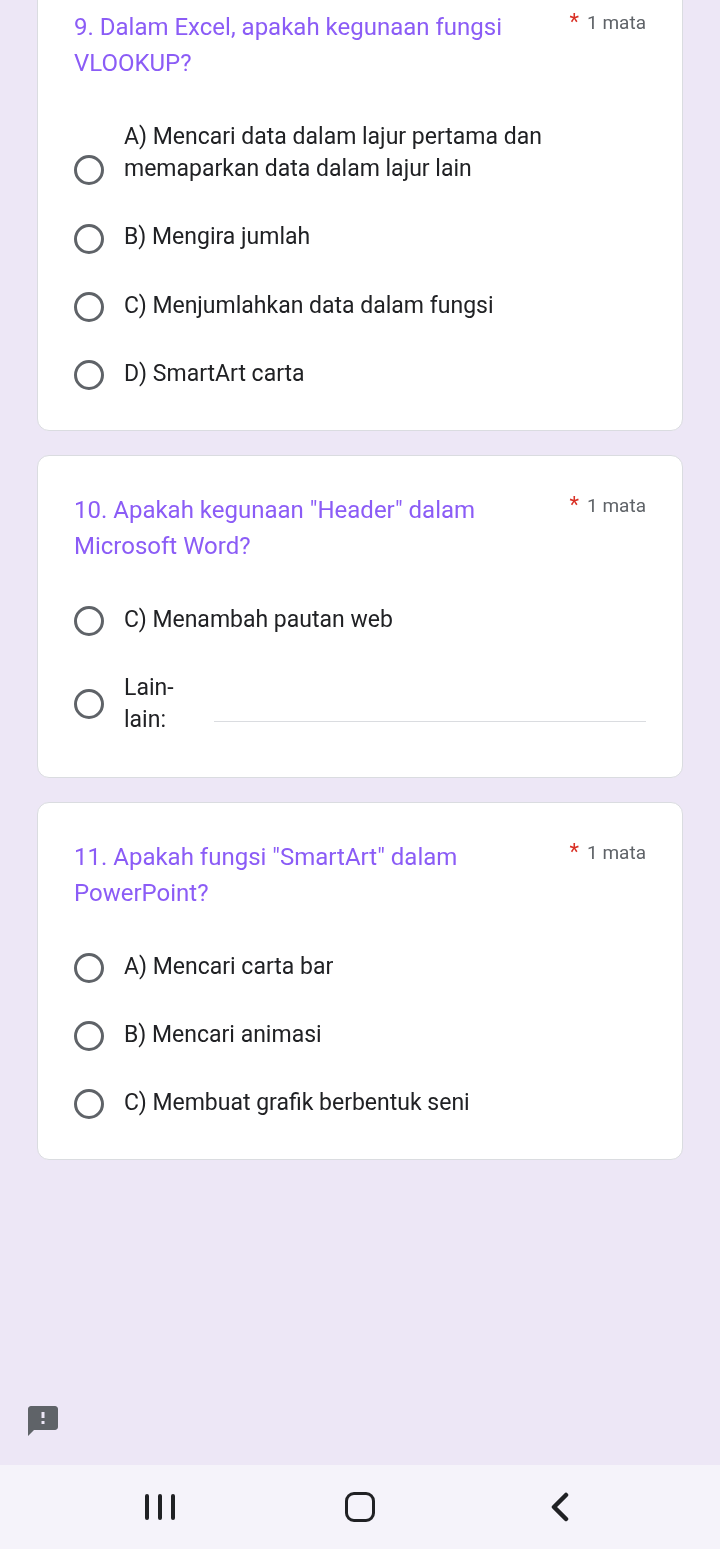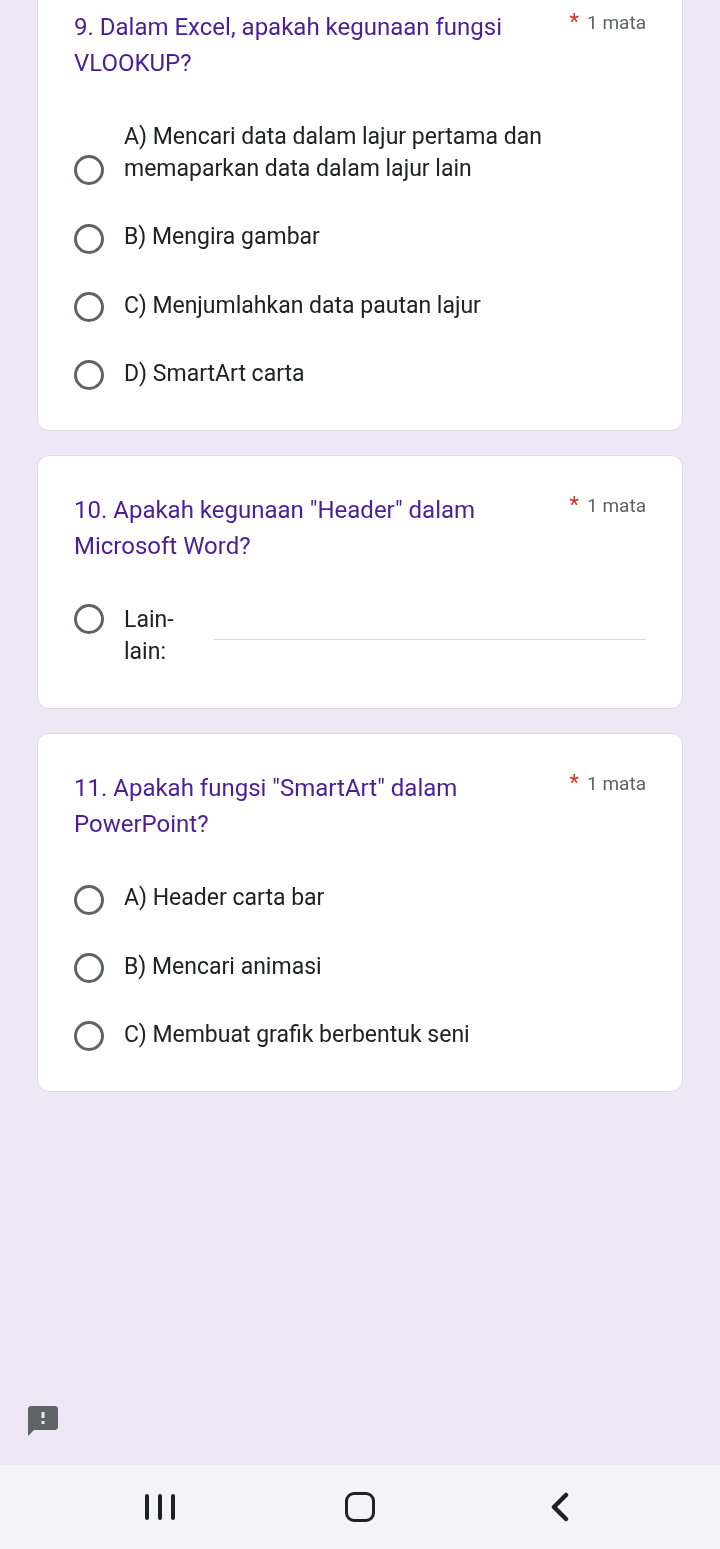--- a/index.html
+++ b/index.html
@@ -33,21 +33,21 @@
       border-top-right-radius: 0;
     }
     .question-header {
       display: flex;
       align-items: flex-start;
       justify-content: space-between;
       margin-bottom: 40px;
     }
     .question-title {
       font-size: 24px;
-      color: #4c1d95;
+      color: #8b5cf6;
       line-height: 1.5;
       flex: 1;
       padding-right: 12px;
     }
     .points-wrapper {
       display: flex;
       align-items: baseline;
       flex-shrink: 0;
       white-space: nowrap;
     }
@@ -79,21 +79,21 @@
       margin-right: 20px;
     }
     .option-label {
       font-size: 23px;
       color: #202124;
       line-height: 1.4;
       flex: 1;
     }
     .other-row {
       display: flex;
-      align-items: flex-start;
+      align-items: center;
     }
     .other-label {
       font-size: 23px;
       color: #202124;
       line-height: 1.4;
       margin-right: 30px;
       width: 60px;
     }
     .other-input {
       flex: 1;
@@ -166,58 +166,62 @@
         <span class="required-star">*</span>
         <span class="points-text">1 mata</span>
       </div>
     </div>
     <div class="option-row">
       <div class="radio-circle"></div>
       <div class="option-label">A) Mencari data dalam lajur pertama dan memaparkan data dalam lajur lain</div>
     </div>
     <div class="option-row">
       <div class="radio-circle"></div>
-      <div class="option-label">B) Mengira gambar</div>
-    </div>
-    <div class="option-row">
-      <div class="radio-circle"></div>
-      <div class="option-label">C) Menjumlahkan data pautan lajur</div>
+      <div class="option-label">B) Mengira jumlah</div>
+    </div>
+    <div class="option-row">
+      <div class="radio-circle"></div>
+      <div class="option-label">C) Menjumlahkan data dalam fungsi</div>
     </div>
     <div class="option-row">
       <div class="radio-circle"></div>
       <div class="option-label">D) SmartArt carta</div>
     </div>
   </div>
 
   <div class="question-card">
     <div class="question-header">
       <div class="question-title">10. Apakah kegunaan "Header" dalam Microsoft Word?</div>
       <div class="points-wrapper">
         <span class="required-star">*</span>
         <span class="points-text">1 mata</span>
       </div>
     </div>
+    <div class="option-row">
+      <div class="radio-circle"></div>
+      <div class="option-label">C) Menambah pautan web</div>
+    </div>
     <div class="option-row other-row">
       <div class="radio-circle"></div>
       <div class="other-label">Lain-lain:</div>
       <input type="text" class="other-input" style="">
     </div>
   </div>
 
   <div class="question-card">
     <div class="question-header">
       <div class="question-title">11. Apakah fungsi "SmartArt" dalam PowerPoint?</div>
       <div class="points-wrapper">
         <span class="required-star">*</span>
         <span class="points-text">1 mata</span>
       </div>
     </div>
     <div class="option-row">
       <div class="radio-circle"></div>
-      <div class="option-label">A) Header carta bar</div>
+      <div class="option-label">A) Mencari carta bar</div>
     </div>
     <div class="option-row">
       <div class="radio-circle"></div>
       <div class="option-label">B) Mencari animasi</div>
     </div>
     <div class="option-row">
       <div class="radio-circle"></div>
       <div class="option-label">C) Membuat grafik berbentuk seni</div>
     </div>
   </div>

